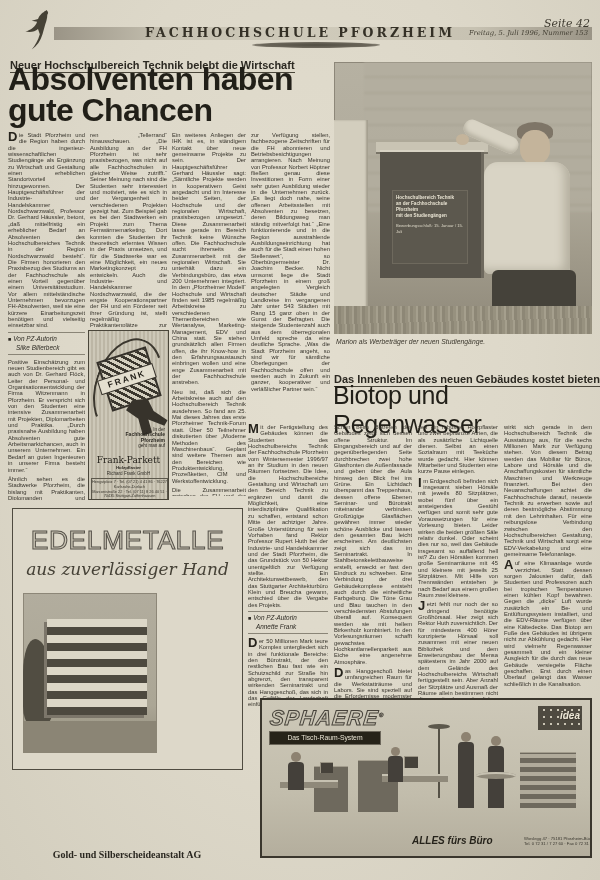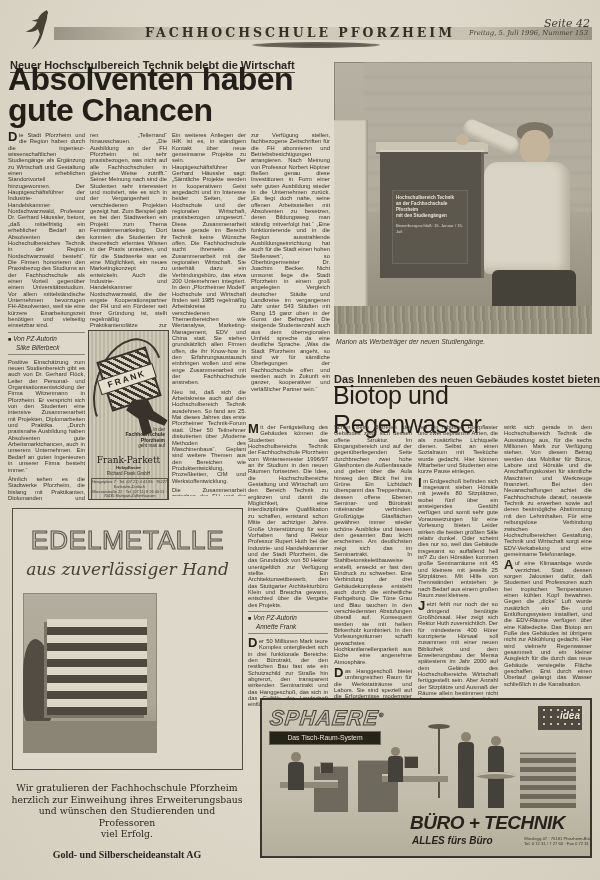--- a/index.html
+++ b/index.html
@@ -252,26 +252,20 @@
 
   <div class="abs edel-box">
     <div class="abs edel-title ni">EDELMETALLE</div>
     <div class="abs edel-sub ni">aus zuverlässiger Hand</div>
     <div class="abs edel-photo ni">
       <div class="abs edel-trees"></div>
       <div class="abs edel-bldg"></div>
       <div class="abs edel-ground"></div>
     </div>
   </div>
-  <div class="abs congrats ni">
-    <span>Wir gratulieren der Fachhochschule Pforzheim</span><br>
-    <span>herzlich zur Einweihung ihres Erweiterungsbaus</span><br>
-    <span>und wünschen den Studierenden und Professoren</span><br>
-    <span>viel Erfolg.</span>
-  </div>
   <div class="abs congrats-co2 ni">Gold- und Silberscheideanstalt AG</div>
 
   <div class="abs sph-box">
     <div class="abs sph-brand ni">
       <span>SPHAERE</span><span class="sph-reg">®</span>
     </div>
     <div class="abs sph-tag ni">Das Tisch-Raum-System</div>
     <div class="abs idea-logo ni"></div>
     <div class="abs idea-text ni">idea</div>
 
@@ -287,21 +281,20 @@
     <div class="screen ni" style="left:142px;top:56px;width:14px;height:12px;"></div>
     <div class="person ni" style="left:126px;top:56px;width:15px;height:26px;"></div>
     <div class="head ni" style="left:129px;top:47px;width:9px;height:9px;"></div>
     <div class="person ni" style="left:196px;top:42px;width:16px;height:66px;"></div>
     <div class="head ni" style="left:199px;top:32px;width:10px;height:10px;"></div>
     <div class="person ni" style="left:226px;top:46px;width:16px;height:62px;"></div>
     <div class="head ni" style="left:229px;top:36px;width:10px;height:10px;"></div>
     <div class="desk ni" style="left:214px;top:72px;width:40px;height:7px;border-radius:50%;"></div>
     <div class="panel ni" style="left:258px;top:52px;width:56px;height:56px;background:repeating-linear-gradient(0deg,#6e695d 0 5px,#b1ab9b 5px 9px);"></div>
 
-    <div class="abs sph-dealer ni">BÜRO + TECHNIK</div>
     <div class="abs sph-dealer-sub ni">ALLES fürs Büro</div>
     <div class="abs sph-addr ni">
       <span>Wieslegg 47 · 75181 Pforzheim-Büchenbronn</span><br>
       <span>Tel. 0 72 31 / 7 27 60 · Fax 0 72 31 / 7 94 44 60</span>
     </div>
   </div>
 
 </div>
 
 </body></html>

